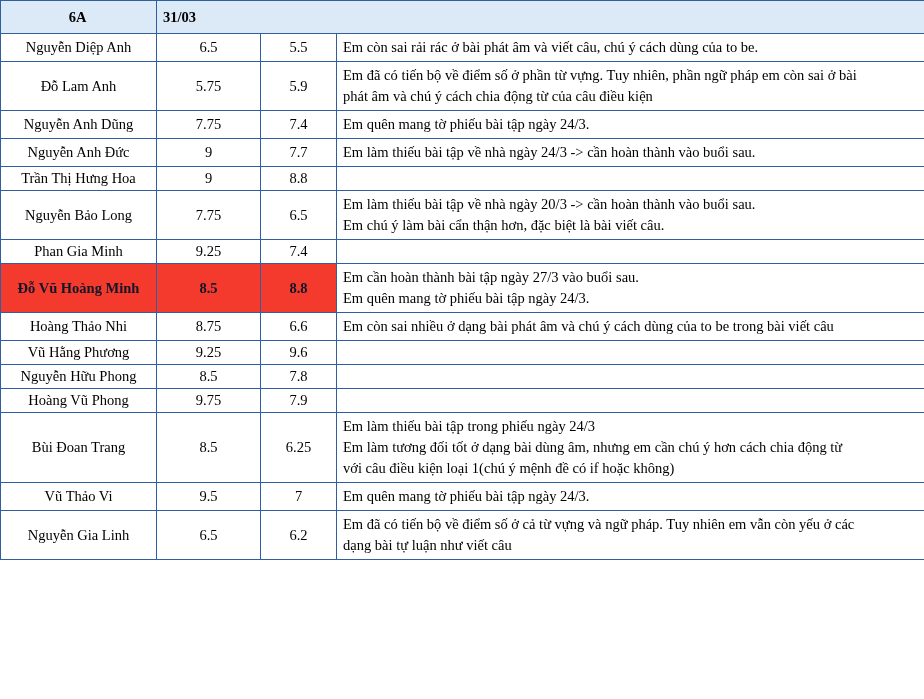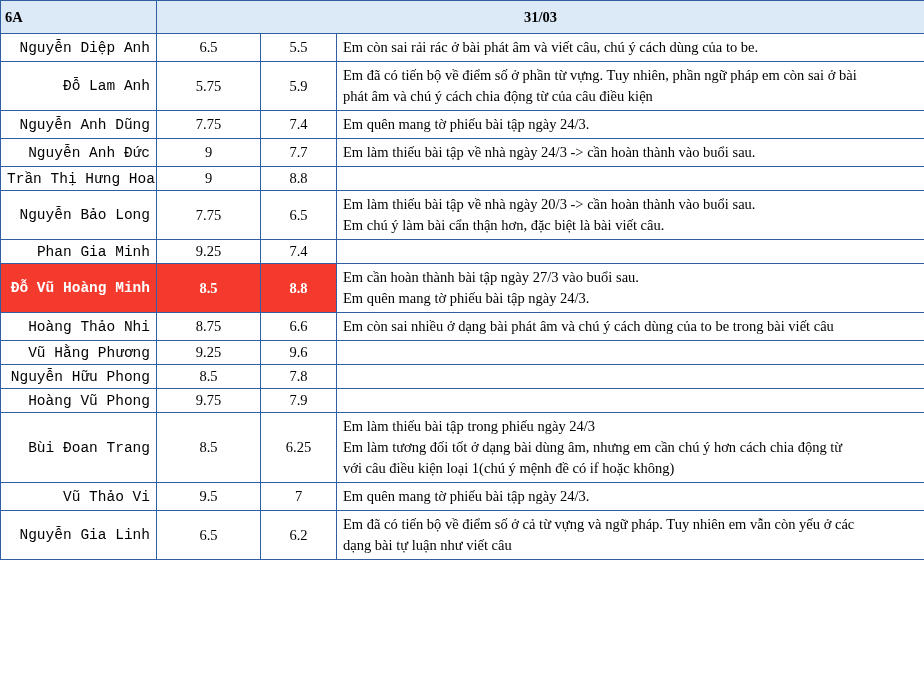--- a/index.html
+++ b/index.html
@@ -26,51 +26,49 @@
   table.grade-table col.c-notes { width: 588px; }
 
   table.grade-table td, table.grade-table th {
     border: 1px solid #2f5fa0;
     padding: 3px 6px;
     vertical-align: middle;
   }
   .hdr-top td {
     background: #dce9f7;
     font-weight: bold;
-    text-align: center;
     height: 26px;
   }
   .hdr-top td.left-label {
-    text-align: left;
+    text-align: center;
     padding-left: 4px;
   }
   .hdr-cols td {
     background: #dce9f7;
     font-weight: bold;
     text-align: center;
     height: 26px;
   }
   td.name {
-    text-align: right;
+    text-align: center;
     padding-left: 8px;
     white-space: nowrap;
-    font-family: Liberation Mono, monospace;
   }
   td.num {
     text-align: center;
   }
   td.notes {
     text-align: left;
     padding-left: 8px;
     line-height: 1.45;
   }
   td.highlight {
     background: #f4392d;
     font-weight: bold;
-    color: #ffffff;
+    color: #0f172a;
   }
   td.name.highlight {
     font-weight: bold;
   }
   .notes-line {
     display: block;
   }
 </style>
 </head>
 <body>

